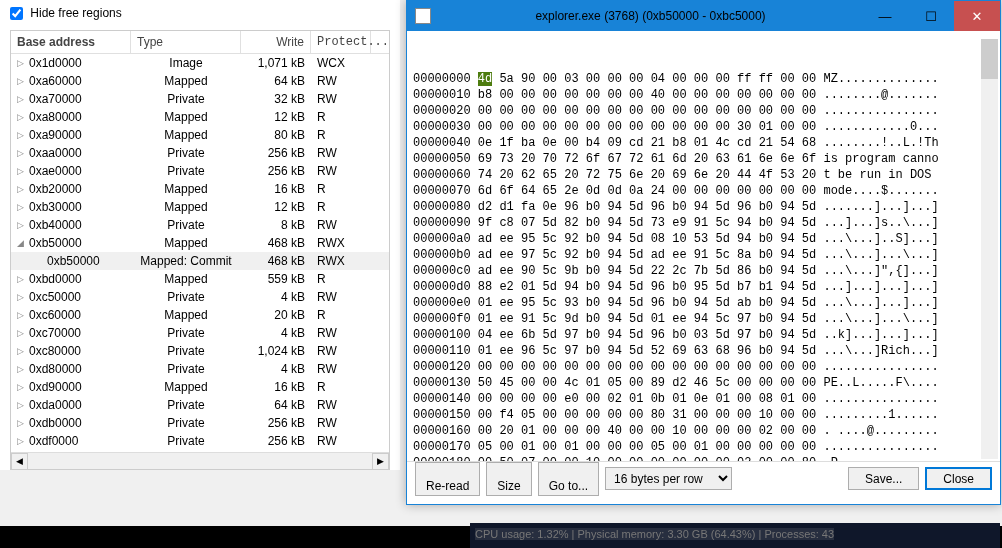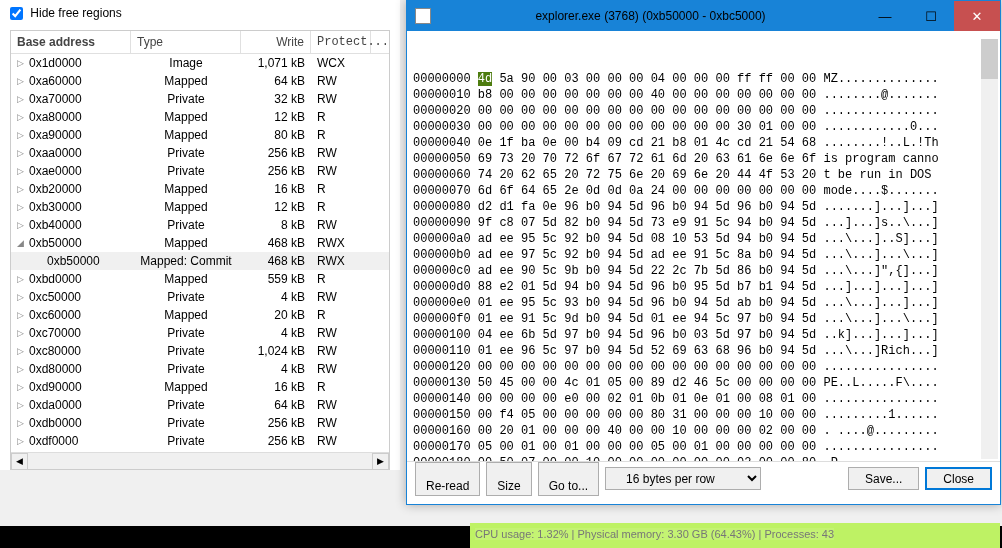--- a/index.html
+++ b/index.html
@@ -39,26 +39,26 @@
 .winbtn { width: 46px; height: 30px; display: flex; align-items: center; justify-content: center; font-size: 13px; }
 .winbtn.close { background: #c75050; color: #fff; }
 
 .hex-content { padding: 8px 6px; height: 430px; overflow: hidden; position: relative; font-family: "Courier New", monospace; font-size: 12px; line-height: 16px; white-space: pre; color: #000; }
 .hex-content .vscroll { position: absolute; right: 2px; top: 8px; width: 17px; height: 420px; background: #f0f0f0; }
 .hex-content .vscroll .thumb { width: 100%; height: 40px; background: #cdcdcd; }
 .hex-line .inv { background: #4d7c0f; color: #fff; }
 
 .bottom-bar { height: 34px; border-top: 1px solid #ddd; padding: 5px 8px; display: flex; gap: 6px; align-items: center; }
 .bottom-bar button, .bottom-bar select { height: 23px; font-size: 12px; padding: 16px 10px; background: #f0f0f0; border: 1px solid #adadad; cursor: pointer; }
-.bottom-bar select { padding: 0 16px; width: 156px; }
+.bottom-bar select { padding: 0 4px; width: 127px; }
 .bottom-bar .spacer { flex: 1; }
 .bottom-bar button.default { border: 2px solid #0078d7; padding: 0 16px; }
 .bottom-bar button.save { padding: 0 16px; }
 
-.status-strip { position: absolute; left: 470px; bottom: 0; font-size: 11px; color: #777; background: #bef264; width: 530px; height: 25px; padding: 5px; overflow: hidden; }
+.status-strip { position: absolute; left: 470px; bottom: 0; font-size: 11px; color: #777; background: #0f172a; width: 530px; height: 25px; padding: 5px; overflow: hidden; }
 .status-strip span { background: rgba(255,255,255,0.1); }
 .black-bar { position: absolute; left:0; bottom:0; width:1002px; height:22px; background:#000; }
 </style>
 </head>
 <body>
 
 <div class="left-panel">
   <div class="checkbox-row">
     <label>
       <input type="checkbox" checked="" style="">

